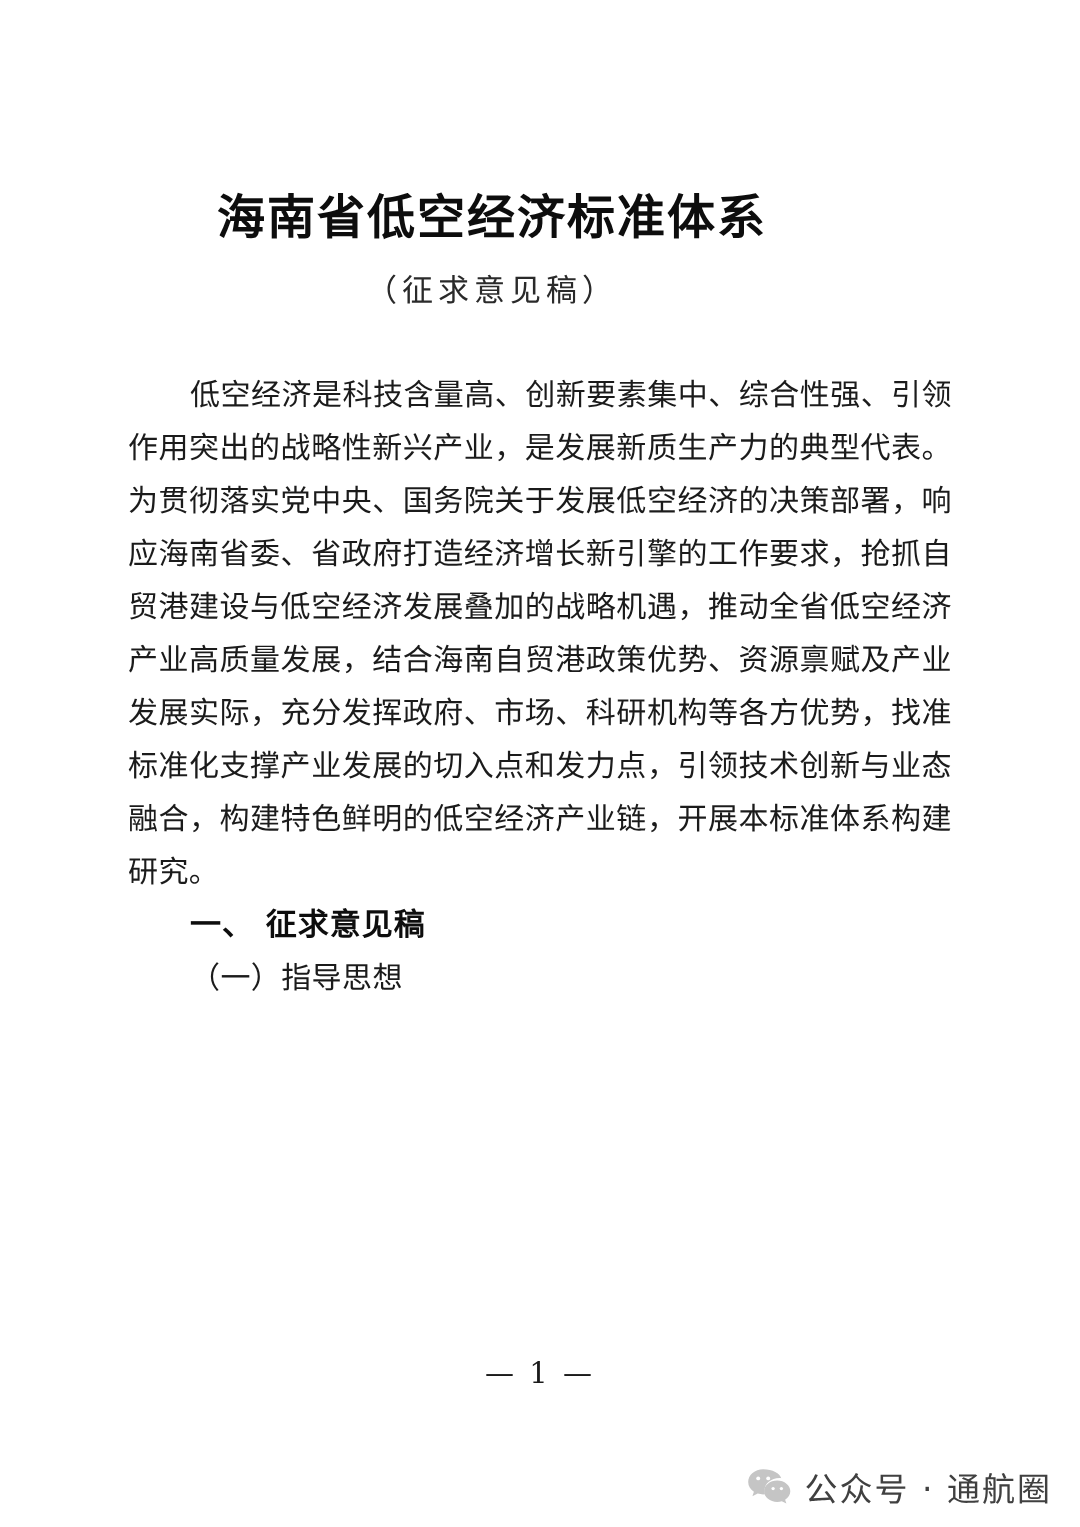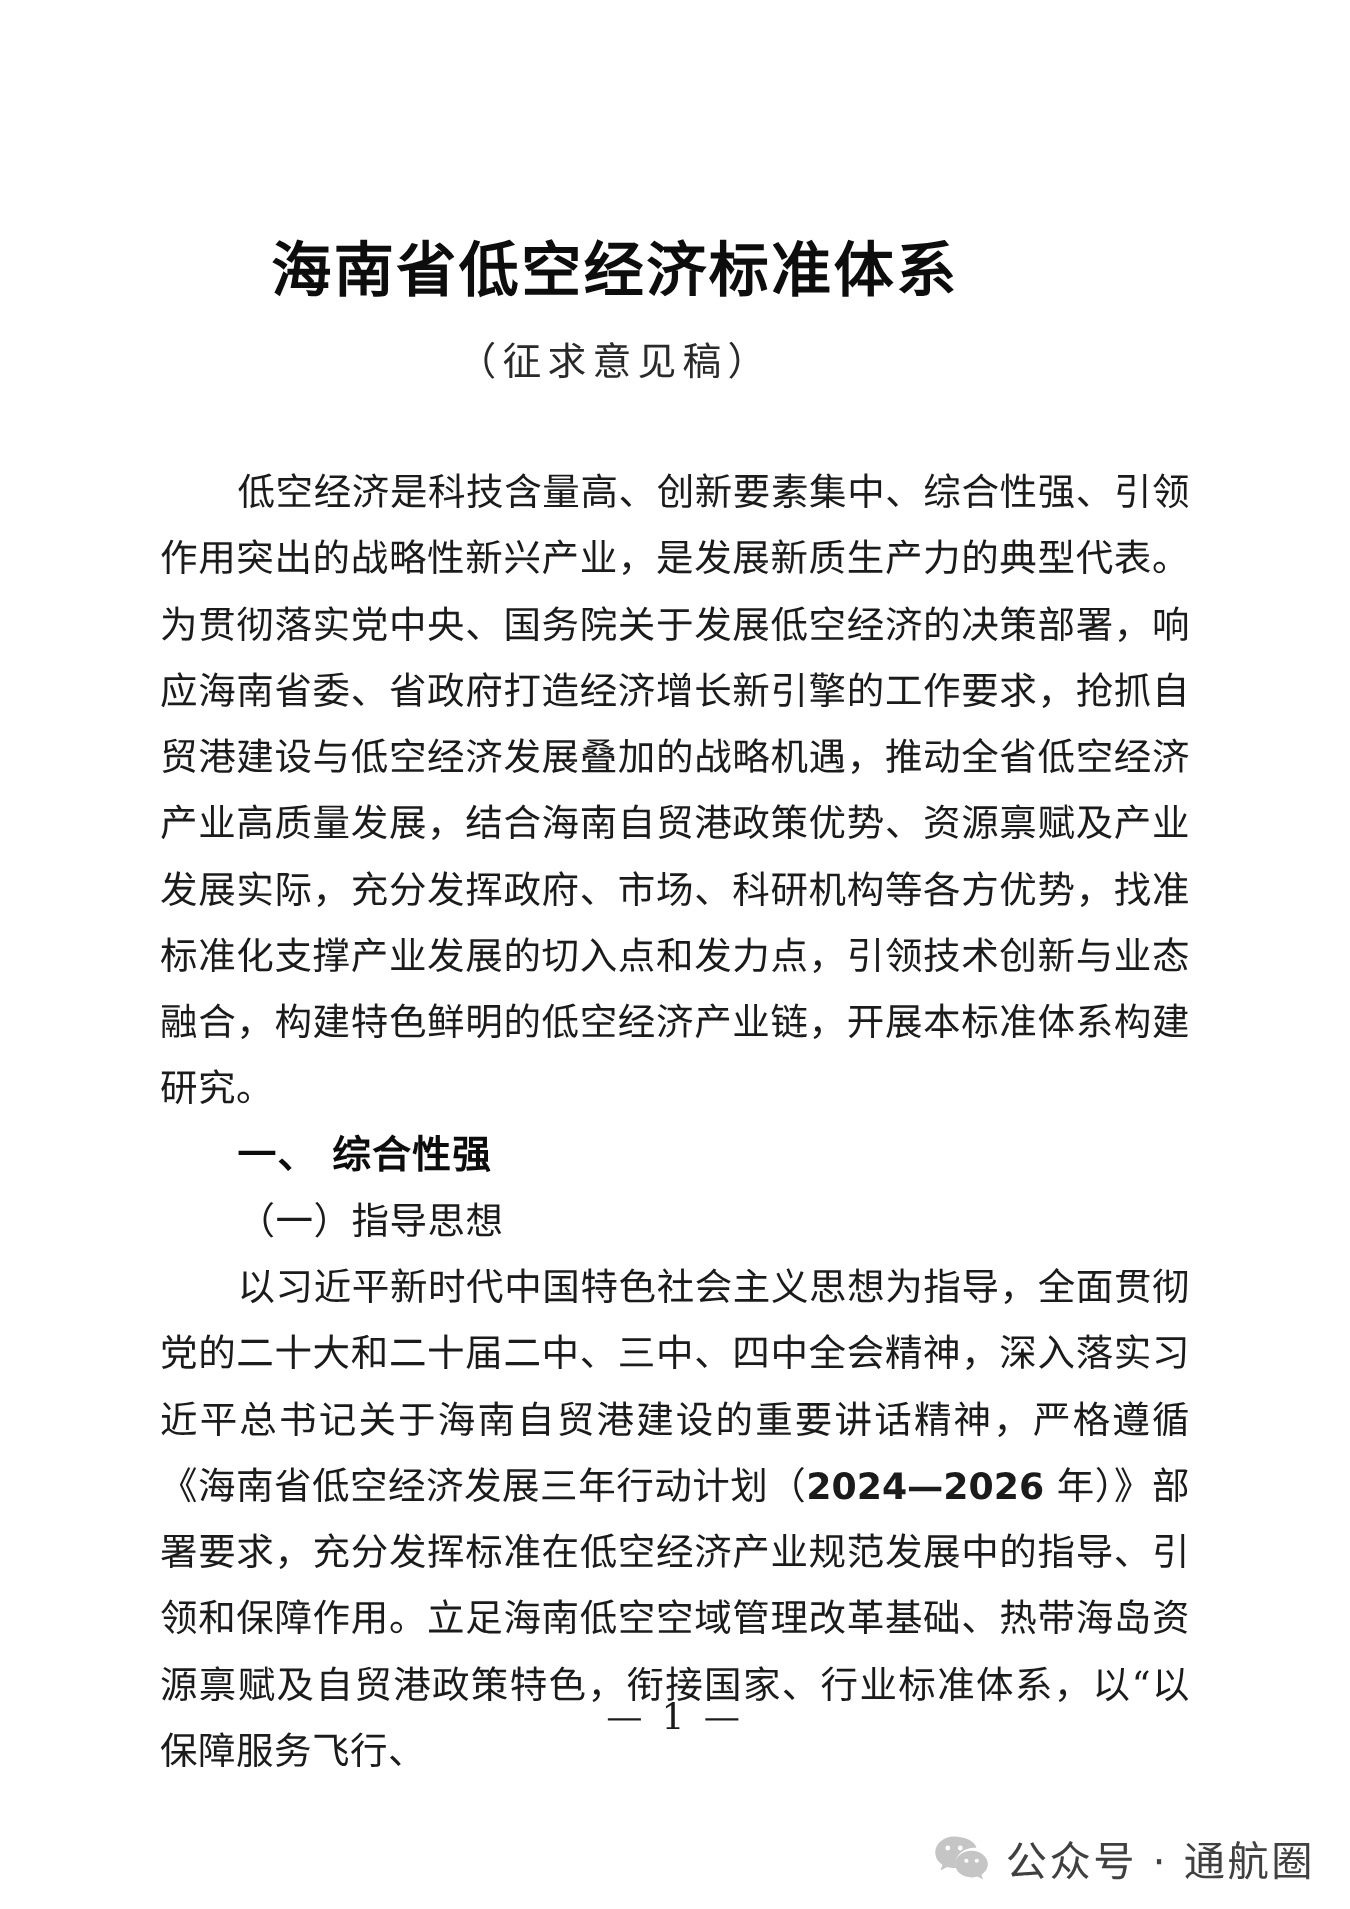--- a/index.html
+++ b/index.html
@@ -151,25 +151,24 @@
 
   <div class="title-block">
     <h1 class="doc-title">海南省低空经济标准体系</h1>
     <div class="doc-subtitle">（征求意见稿）</div>
   </div>
 
   <div class="body-region">
 
     <p class="para">低空经济是科技含量高、创新要素集中、综合性强、引领作用突出的战略性新兴产业，是发展新质生产力的典型代表。为贯彻落实党中央、国务院关于发展低空经济的决策部署，响应海南省委、省政府打造经济增长新引擎的工作要求，抢抓自贸港建设与低空经济发展叠加的战略机遇，推动全省低空经济产业高质量发展，结合海南自贸港政策优势、资源禀赋及产业发展实际，充分发挥政府、市场、科研机构等各方优势，找准标准化支撑产业发展的切入点和发力点，引领技术创新与业态融合，构建特色鲜明的低空经济产业链，开展本标准体系构建研究。</p>
 
-    <h2 class="h-main">一、 综合性强</h2>
+    <h2 class="h-main">一、 征求意见稿</h2>
 
     <h3 class="h-sub">（一）指导思想</h3>
 
-    <p class="para"><span>以习近平新时代中国特色社会主义思想为指导，全面贯彻党的二十大和二十届二中、三中、四中全会精神，深入落实习近平总书记关于海南自贸港建设的重要讲话精神，严格遵循《海南省低空经济发展三年行动计划（</span><span class="em-num">2024—2026</span><span> 年）》部署要求，充分发挥标准在低空经济产业规范发展中的指导、引领和保障作用。立足海南低空空域管理改革基础、热带海岛资源禀赋及自贸港政策特色，衔接国家、行业标准体系，以“以保障服务飞行、</span></p>
 
   </div>
 
   <div class="page-number">— 1 —</div>
 
   <div class="watermark">
     <svg class="wechat-icon" viewBox="0 0 44 38">
       <g fill="#c5c5c5">
         <path d="M16.2 1.2C7.9 1.2 1.2 6.9 1.2 13.9c0 4 2.2 7.5 5.7 9.8l-1.5 4.6 5.3-2.7c1.7.5 3.6.8 5.5.8.6 0 1.2 0 1.8-.1-.4-1.1-.6-2.3-.6-3.5 0-7 6.7-12.7 15.1-12.7.6 0 1.2 0 1.7.1C33 5.2 25.5 1.2 16.2 1.2z"></path>
         <circle cx="11.2" cy="10.4" r="1.95" fill="#ffffff"></circle>

